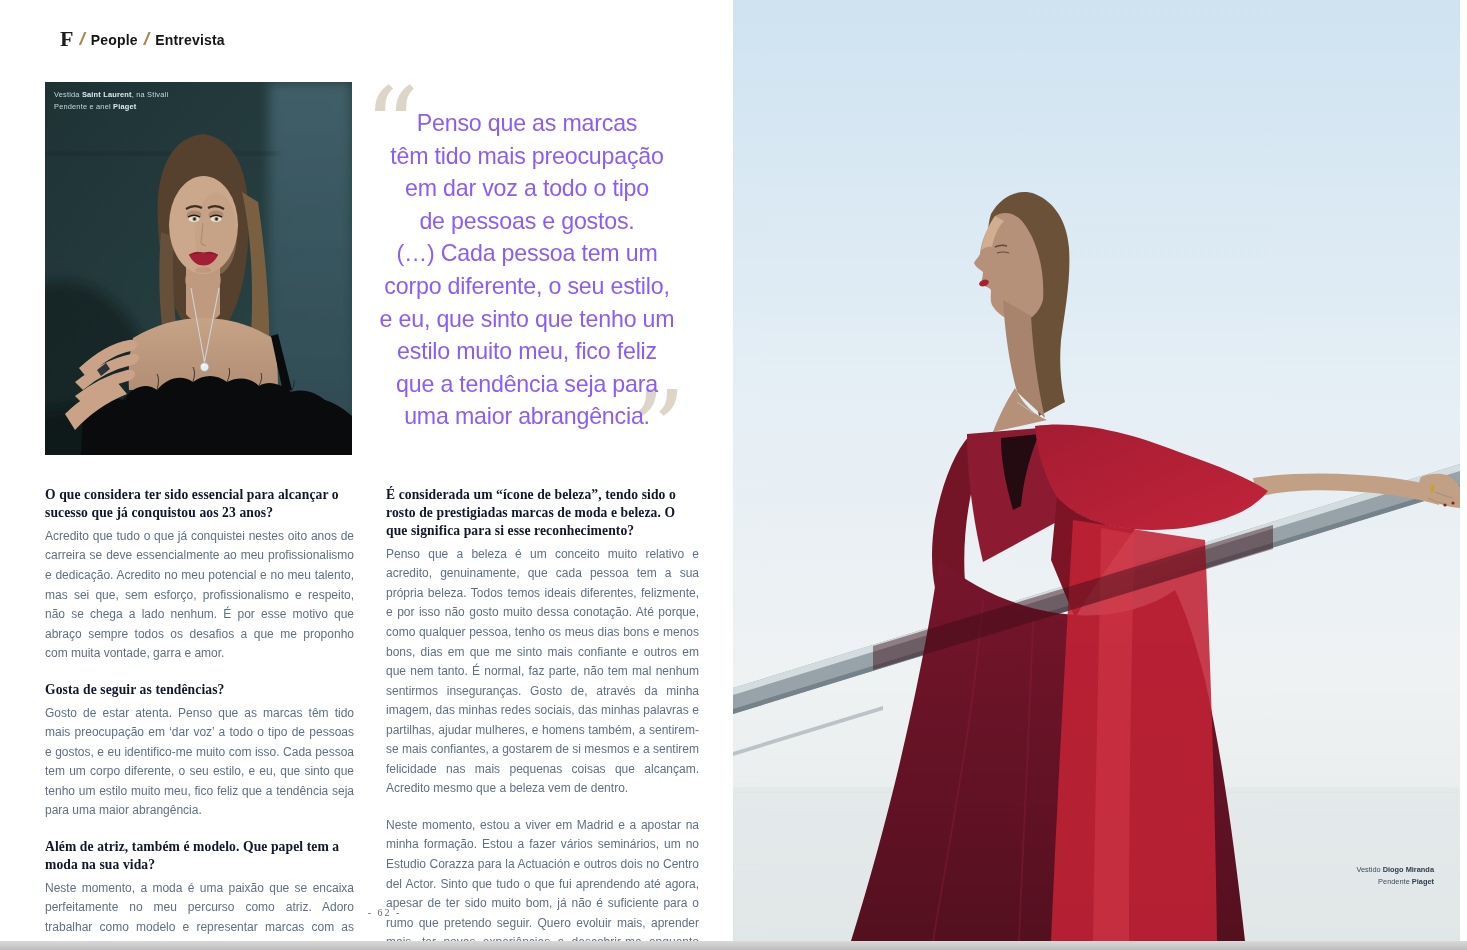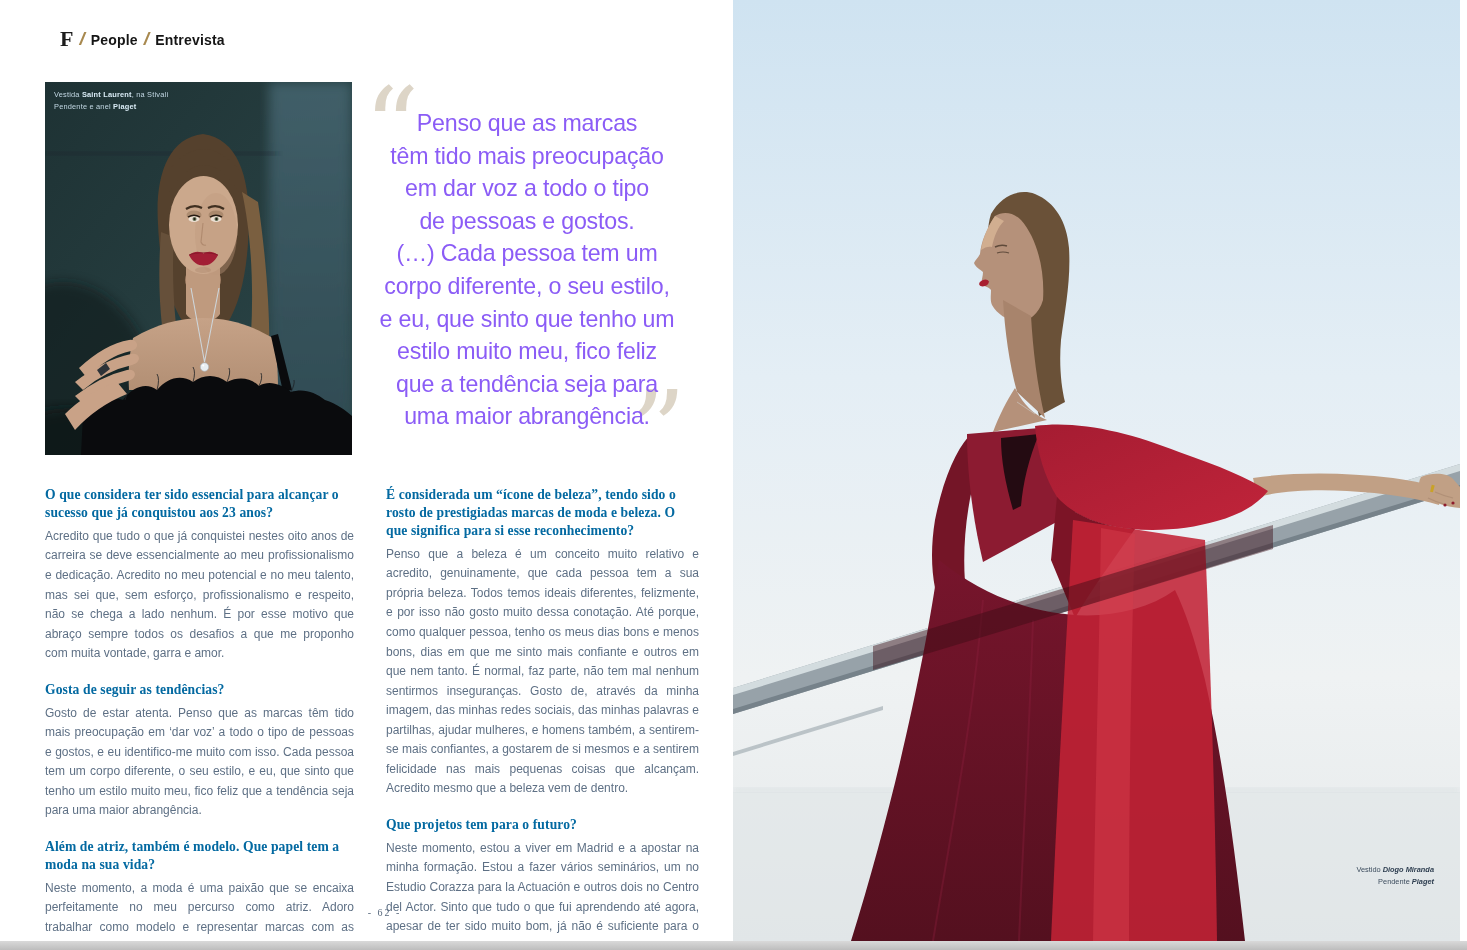--- a/index.html
+++ b/index.html
@@ -22,29 +22,29 @@
                     color:#8b5cf6;white-space:pre-line;letter-spacing:-.2px;}
   .qmark{position:absolute;z-index:1;font-family:"DejaVu Serif",serif;color:#ddd5c7;font-size:108px;line-height:.55;}
   .qmark.open{left:-2px;top:6px;}
   .qmark.close{right:2px;bottom:-12px;}
   
   .col{position:absolute;top:486px;}
   .col.c1{left:45px;width:309px;}
   .col.c2{left:386px;width:313px;}
   .qa{margin:0 0 17px 0;}
   .q{font-family:"Liberation Serif",serif;font-weight:700;font-size:13.6px;line-height:1.32;
-     color:#0369a1;margin:0 0 5px 0;letter-spacing:.1px;}
+     color:#0f172a;margin:0 0 5px 0;letter-spacing:.1px;}
   .a{font-size:12px;line-height:1.63;color:#5e7085;text-align:justify;margin:0;}
   .pagenum{position:absolute;left:0;top:907px;width:733px;text-align:center;
            font-family:"Liberation Serif",serif;font-size:10px;color:#56677c;letter-spacing:2px;margin-left:18px;}
   
   .right-page{position:absolute;left:733px;top:0;width:727px;height:941px;overflow:hidden;}
   .right-page svg{display:block;}
   .photo-credit{position:absolute;right:26px;top:864px;text-align:right;font-size:7.4px;line-height:1.65;color:#3d4d5e;}
-  .photo-credit b{color:#2e3e50;font-style:italic;}
+  .photo-credit b{color:#2e3e50;}
   
   .edge-strip{position:absolute;left:0;top:941px;width:1467px;height:9px;
               background:linear-gradient(#d9d9d9,#bdbdbd);}
 </style>
 </head>
 <body>
 
 <div class="canvas">
 
   <div class="left-page">
@@ -164,21 +164,20 @@
         <p class="a">Neste momento, a moda é uma paixão que se encaixa perfeitamente no meu percurso como atriz. Adoro trabalhar como modelo e representar marcas com as quais me identifico, mas o meu maior foco neste momento é mesmo a representação.</p>
       </div>
     </div>
 
     <div class="col c2">
       <div class="qa">
         <p class="q">É considerada um “ícone de beleza”, tendo sido o rosto de prestigiadas marcas de moda e beleza. O que significa para si esse reconhecimento?</p>
         <p class="a">Penso que a beleza é um conceito muito relativo e acredito, genuinamente, que cada pessoa tem a sua própria beleza. Todos temos ideais diferentes, felizmente, e por isso não gosto muito dessa conotação. Até porque, como qualquer pessoa, tenho os meus dias bons e menos bons, dias em que me sinto mais confiante e outros em que nem tanto. É normal, faz parte, não tem mal nenhum sentirmos inseguranças. Gosto de, através da minha imagem, das minhas redes sociais, das minhas palavras e partilhas, ajudar mulheres, e homens também, a sentirem-se mais confiantes, a gostarem de si mesmos e a sentirem felicidade nas mais pequenas coisas que alcançam. Acredito mesmo que a beleza vem de dentro.</p>
       </div>
       <div class="qa">
-        <p class="q">Que projetos tem para o futuro?</p>
         <p class="a">Neste momento, estou a viver em Madrid e a apostar na minha formação. Estou a fazer vários seminários, um no Estudio Corazza para la Actuación e outros dois no Centro del Actor. Sinto que tudo o que fui aprendendo até agora, apesar de ter sido muito bom, já não é suficiente para o rumo que pretendo seguir. Quero evoluir mais, aprender mais, ter novas experiências e descobrir-me enquanto atriz e pessoa.</p>
       </div>
     </div>
 
     <div class="pagenum">- 62 -</div>
   </div>
 
   <div class="right-page">
     <svg width="727" height="941" viewBox="0 0 727 941">
       <defs>

